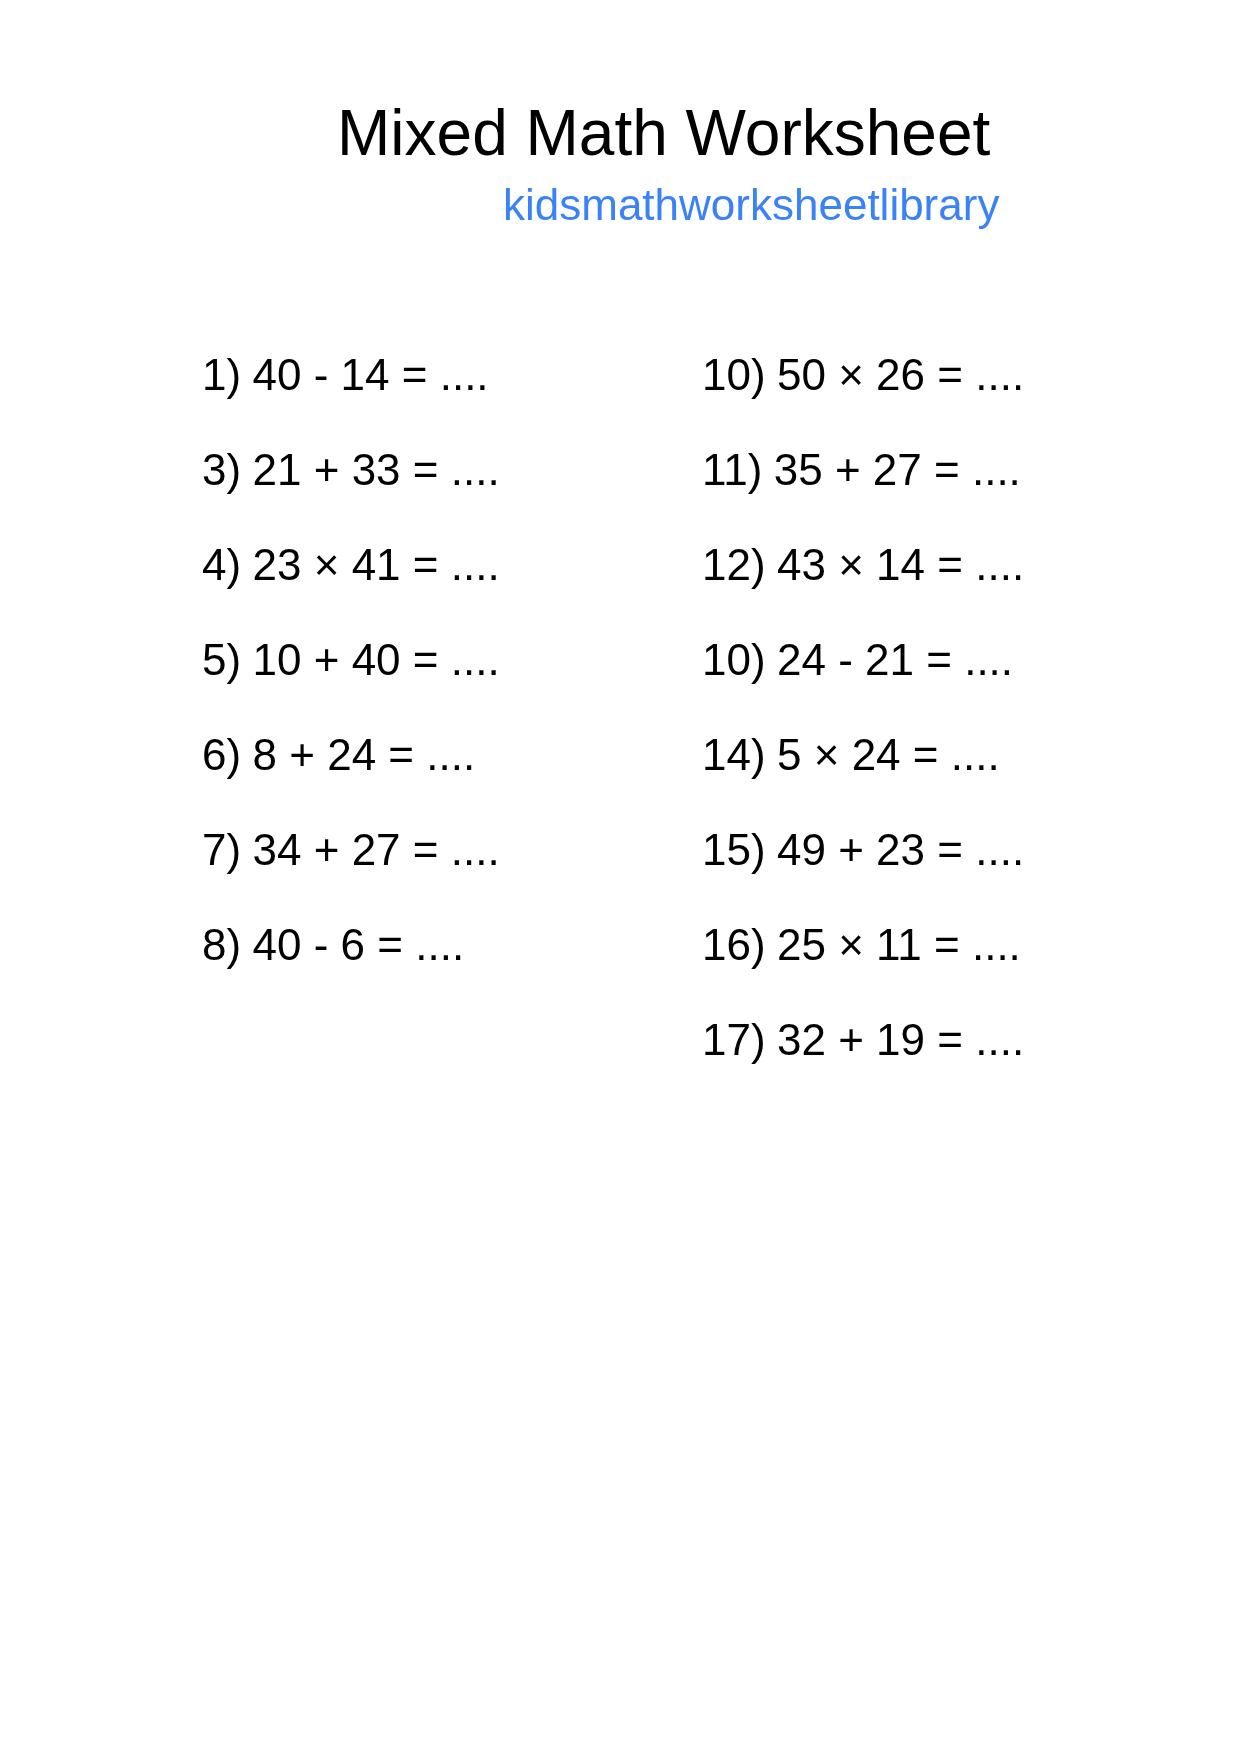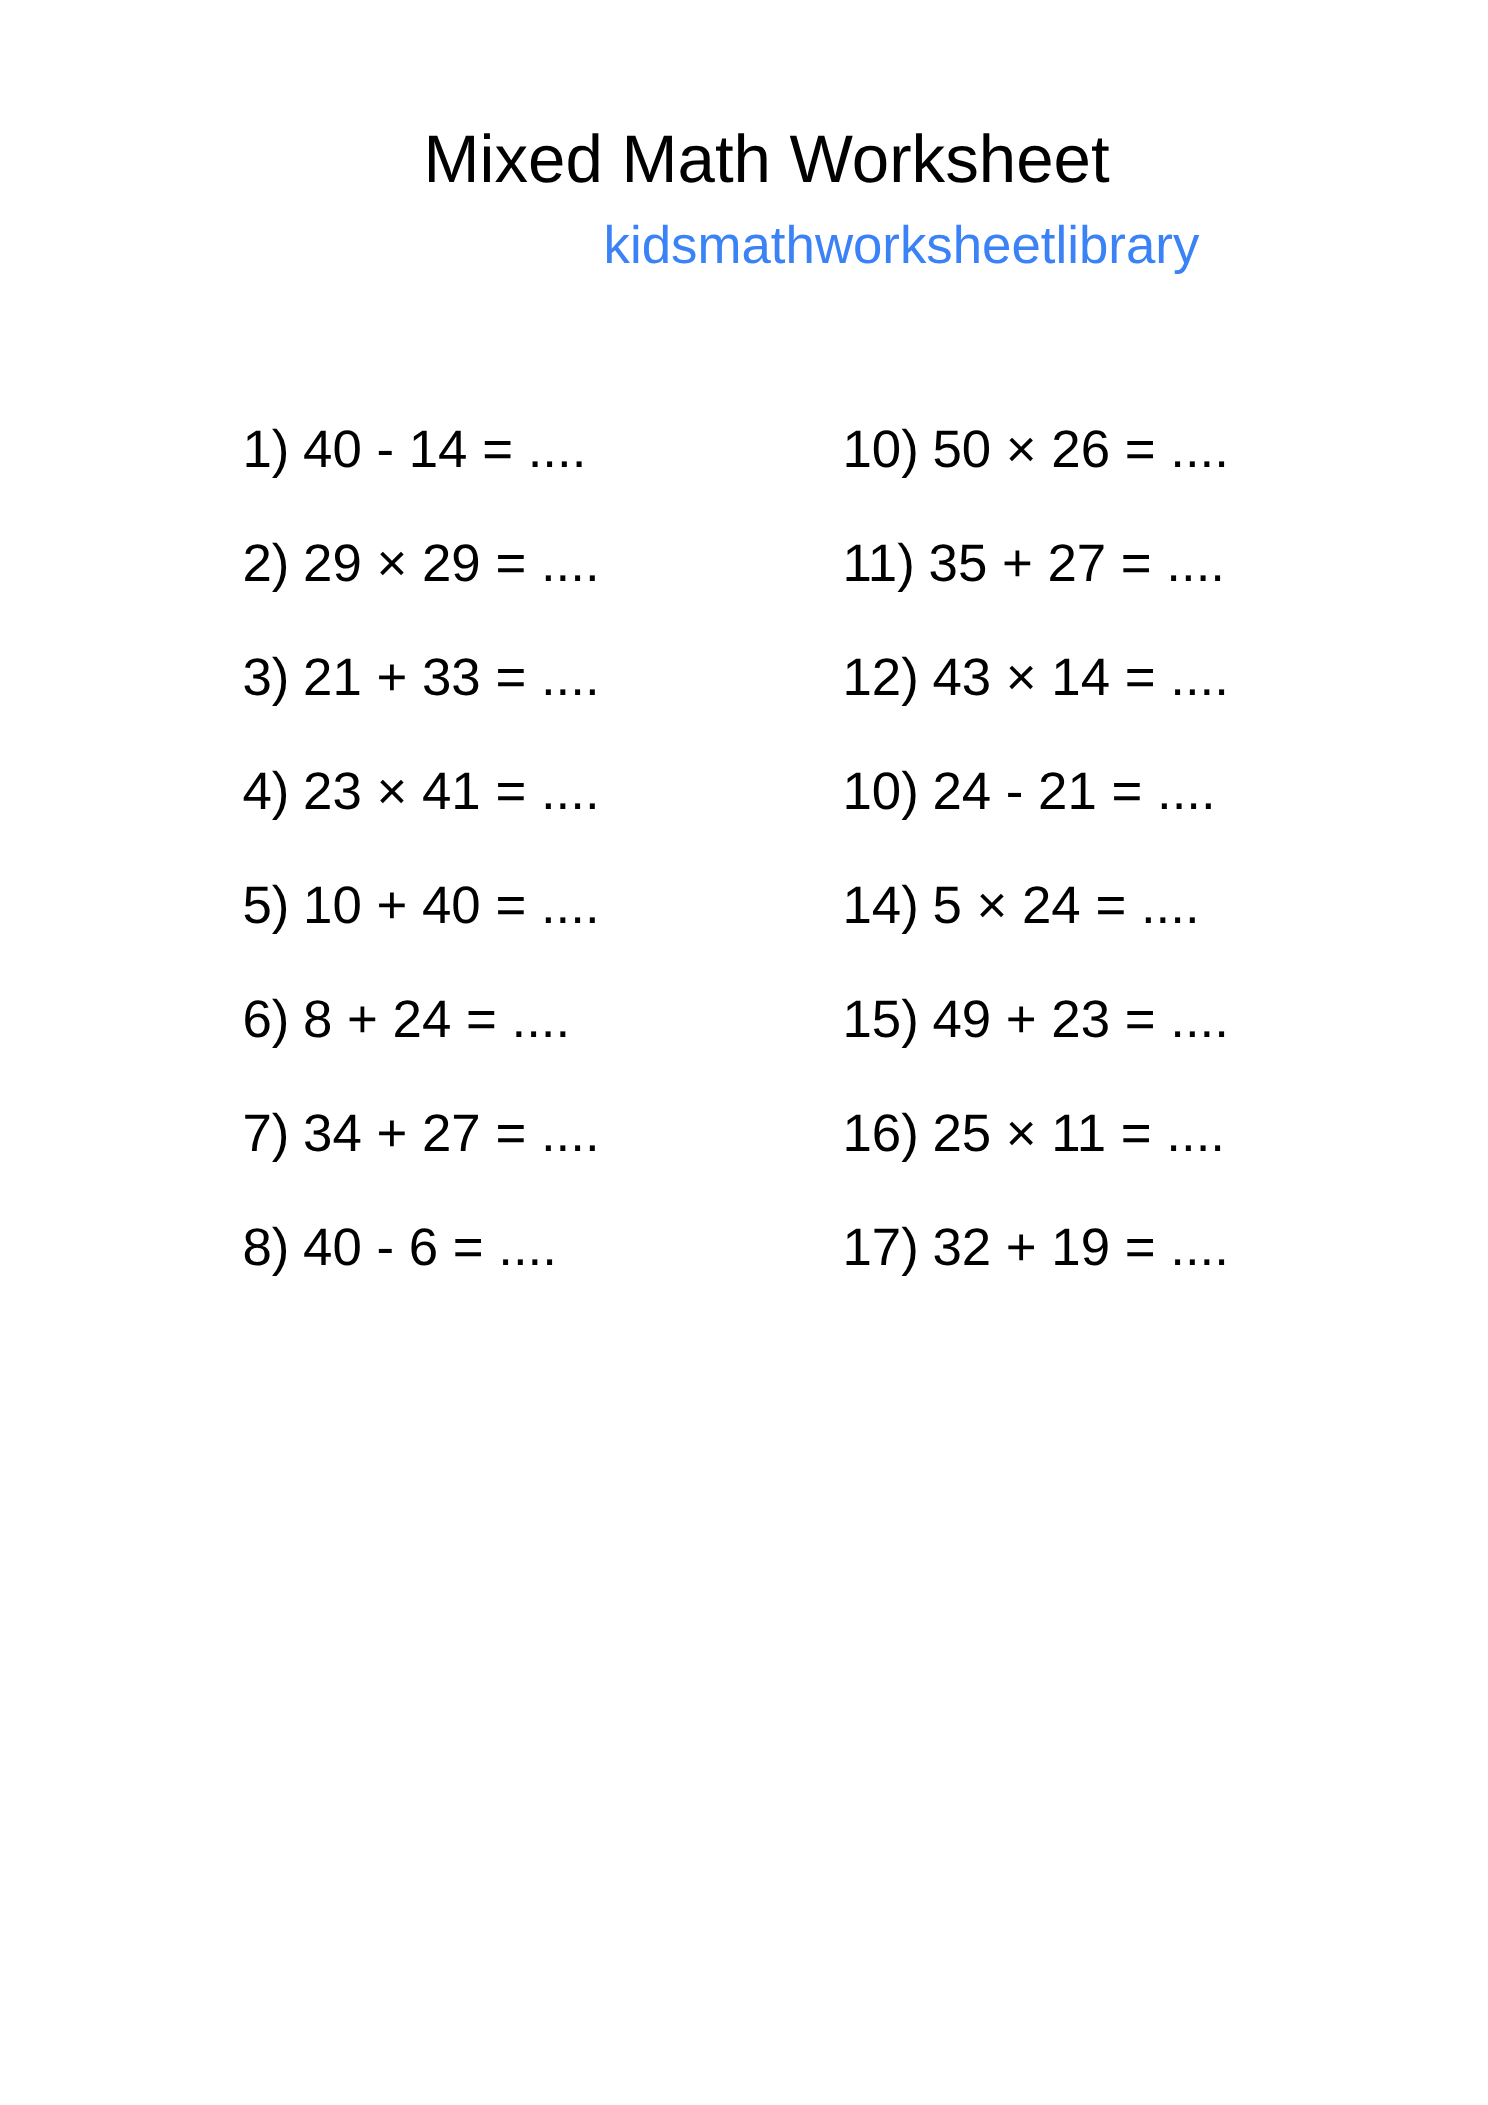--- a/index.html
+++ b/index.html
@@ -1,36 +1,35 @@
 <!DOCTYPE html>
 <html><head>
   <meta charset="utf-8">
   <style>
     html, body { margin: 0; padding: 0; background: #ffffff; }
     body { width: 1240px; height: 1754px; position: relative; overflow: hidden;
            font-family: "Liberation Sans", sans-serif; color: #000; }
-    .title { position: absolute; left: 353px; top: 98px; font-size: 56px; line-height: 70px;
+    .title { position: absolute; left: 337px; top: 98px; font-size: 64px; line-height: 70px;
              white-space: nowrap; color: #000; }
     .subtitle { position: absolute; left: 503px; top: 178px; font-size: 44px; line-height: 54px;
                 white-space: nowrap; color: #3b82f6; }
     .col { position: absolute; top: 349px; }
     .col.left { left: 202px; }
     .col.right { left: 702px; }
     .item { font-size: 44px; line-height: 52px; height: 95px; white-space: nowrap; }
     .item span + span { margin-left: 0.26em; }
   </style>
 </head>
 <body>
 
 <div class="title">Mixed Math Worksheet</div>
 <div class="subtitle">kidsmathworksheetlibrary</div>
 
 <div class="col left">
   <div class="item"><span>1)</span><span>40 - 14 = ....</span></div>
-  <div class="item"><span>2)</span><span>29 × 29 = ....</span></div>
   <div class="item"><span>3)</span><span>21 + 33 = ....</span></div>
   <div class="item"><span>4)</span><span>23 × 41 = ....</span></div>
   <div class="item"><span>5)</span><span>10 + 40 = ....</span></div>
   <div class="item"><span>6)</span><span>8 + 24 = ....</span></div>
   <div class="item"><span>7)</span><span>34 + 27 = ....</span></div>
   <div class="item"><span>8)</span><span>40 - 6 = ....</span></div>
 </div>
 
 <div class="col right">
   <div class="item"><span>10)</span><span>50 × 26 = ....</span></div>

